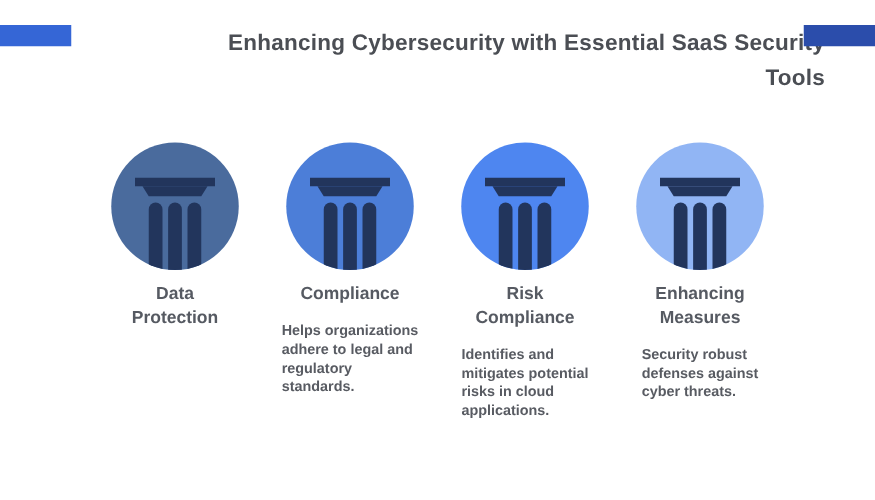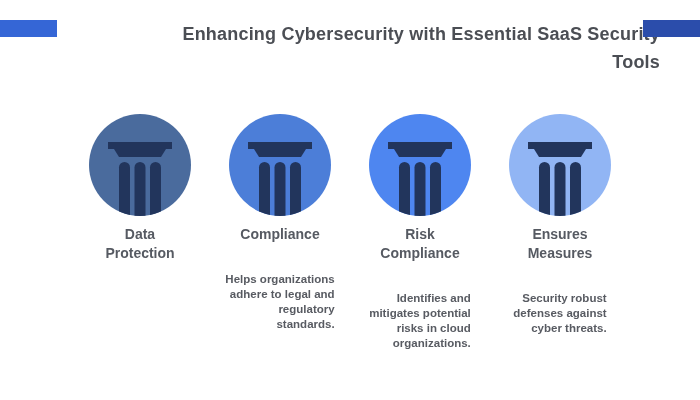--- a/index.html
+++ b/index.html
@@ -71,25 +71,25 @@
   .heading {
     margin-top: 9px;
     font-size: 14px;
     line-height: 19px;
     font-weight: bold;
     text-align: center;
     white-space: pre-line;
     color: var(--heading-color, #565a62);
   }
   .desc {
-    margin-top: 28px;
+    margin-top: 14px;
     font-size: 11.5px;
     line-height: 15px;
     font-weight: bold;
-    text-align: right;
+    text-align: left;
     white-space: pre-line;
     color: var(--body-color, #585b62);
   }
 </style>
 </head>
 <body style="background: rgb(255, 255, 255);">
 
 <div class="canvas">
   <div class="corner-bar tl" style="background: rgb(53, 102, 214);"></div>
   <div class="corner-bar tr" style="background: rgb(43, 77, 171);"></div>
@@ -137,33 +137,33 @@
         <path d="M11,74 V25.5 a5.5,5.5 0 0 1 11,0 V74 Z"></path>
         <path d="M26.5,74 V25.5 a5.5,5.5 0 0 1 11,0 V74 Z"></path>
         <path d="M42,74 V25.5 a5.5,5.5 0 0 1 11,0 V74 Z"></path>
       </svg>
     </div>
     <div class="heading">Risk
 Compliance</div>
     <div class="desc">Identifies and
 mitigates potential
 risks in cloud
-organizations.</div>
+applications.</div>
   </div>
 
   <div class="tool-col">
     <div class="circle" style="background: rgb(145, 181, 244);">
       <svg class="pillar" viewBox="0 0 64 74" xmlns="http://www.w3.org/2000/svg" aria-hidden="true">
         <rect x="0" y="0" width="64" height="7"></rect>
         <polygon points="6,7 58,7 53,15 11,15"></polygon>
         <path d="M11,74 V25.5 a5.5,5.5 0 0 1 11,0 V74 Z"></path>
         <path d="M26.5,74 V25.5 a5.5,5.5 0 0 1 11,0 V74 Z"></path>
         <path d="M42,74 V25.5 a5.5,5.5 0 0 1 11,0 V74 Z"></path>
       </svg>
     </div>
-    <div class="heading">Ensures
+    <div class="heading">Enhancing
 Measures</div>
     <div class="desc">Security robust
 defenses against
 cyber threats.</div>
   </div>
 </div>
 </div>
 
 </body></html>

